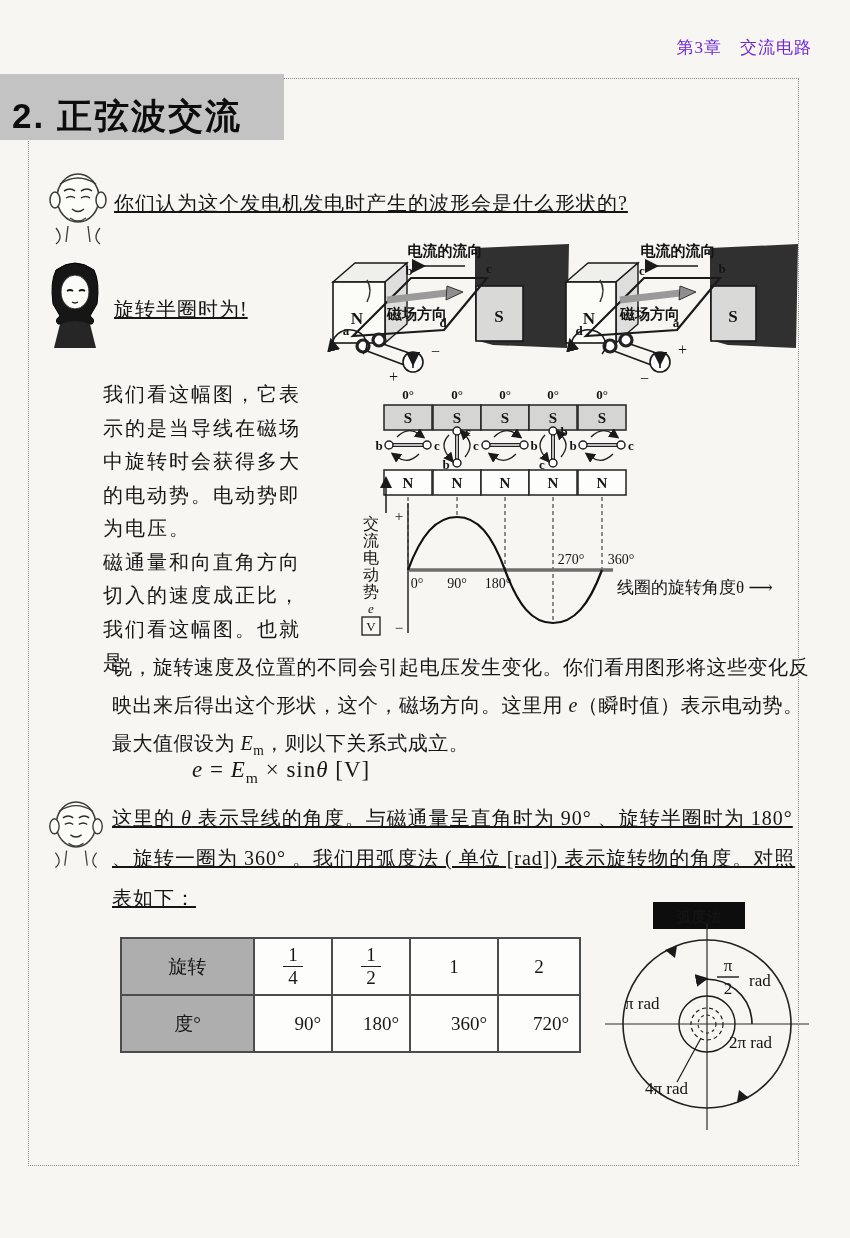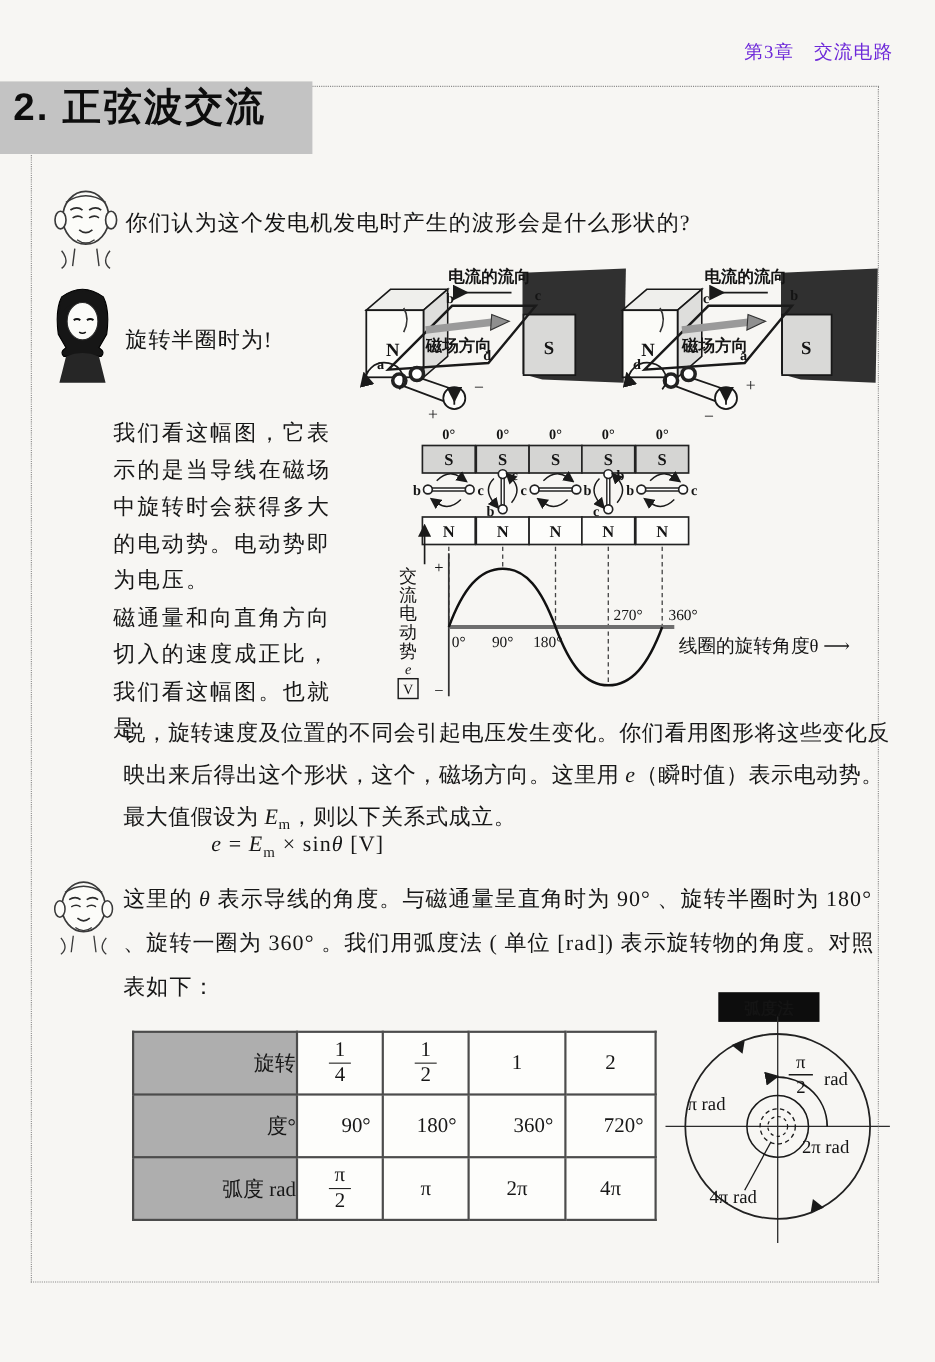--- a/index.html
+++ b/index.html
@@ -8,37 +8,37 @@
     background:#f7f6f3;
     font-family:"Liberation Serif","DejaVu Serif",serif;
     color:#171717;overflow:hidden;
   }
   .abs{position:absolute;}
   
   .chapter-header{top:36px;right:38px;font-size:17px;letter-spacing:1px;color:#6d28d9;}
   
   .title-bar{
     left:0;top:74px;width:284px;height:66px;background:#c3c3c3;
-    display:flex;align-items:flex-start;box-sizing:border-box;padding-left:12px;
+    display:flex;align-items:flex-end;box-sizing:border-box;padding-left:12px;
     font-family:"Liberation Sans","DejaVu Sans",sans-serif;
     font-weight:900;font-size:35px;letter-spacing:2px;color:#0d0d0d;z-index:3;
   }
   
   .content-frame{left:28px;top:78px;width:769px;height:1086px;border:1px dotted #8a8a8a;z-index:1;}
-  .dlg-text{font-size:20px;letter-spacing:1px;line-height:34px;color:#151515;}
+  .dlg-text{font-size:20px;letter-spacing:1px;line-height:34px;color:#151515;text-decoration:underline;}
   .left-col{width:216px;font-size:20px;letter-spacing:2px;line-height:33.5px;}
   .left-col p{margin:0;}
   .main-para{width:700px;font-size:20px;letter-spacing:0.5px;line-height:38px;}
   .it{font-style:italic;font-family:"Liberation Serif",serif;}
   .sub{vertical-align:sub;font-size:0.68em;}
-  .formula{font-size:20px;letter-spacing:1px;}
+  .formula{font-size:23px;letter-spacing:1px;}
   
   table.conv{border-collapse:collapse;table-layout:fixed;background:#fdfdfb;}
   table.conv td{border:2px solid #4c4c4c;height:55px;font-size:19px;text-align:center;padding:0;}
-  table.conv td.hd{background:#aeaeae;text-align:right;padding-left:16px;width:131px;font-size:19px;}
+  table.conv td.hd{background:#aeaeae;text-align:center;padding-left:0;width:131px;font-size:19px;}
   table.conv td.rt{text-align:right;padding-right:10px;}
   table.conv td.c1{width:66px;} table.conv td.c2{width:66px;}
   table.conv td.c3{width:76px;} table.conv td.c4{width:70px;}
   .frac{display:inline-block;text-align:center;vertical-align:middle;line-height:1.05;}
   .frac .num{display:block;border-bottom:1.5px solid #222;padding:0 5px 1px;}
   .frac .den{display:block;padding-top:1px;}
   .page-num{left:742px;top:1240px;font-size:25px;color:#0369a1;}
   svg text{font-family:"Liberation Serif","DejaVu Serif",serif;fill:#141414;}
   svg .lbl{font-weight:bold;}
   svg .small{font-size:13px;font-weight:bold;}
@@ -311,29 +311,20 @@
     <td class="c3">1</td>
     <td class="c4">2</td>
   </tr>
   <tr>
     <td class="hd">度°</td>
     <td class="c1 rt">90°</td>
     <td class="c2 rt">180°</td>
     <td class="c3 rt">360°</td>
     <td class="c4 rt">720°</td>
   </tr>
-  <tr>
-    <td class="hd">弧度 rad</td>
-    <td class="c1">
-      <span class="frac"><span class="num">π</span><span class="den">2</span></span>
-    </td>
-    <td class="c2">π</td>
-    <td class="c3">2π</td>
-    <td class="c4">4π</td>
-  </tr>
 </tbody>
   </table>
 
 <svg class="abs" style="left:597px;top:896px" width="228" height="242" viewBox="0 0 228 242">
   <defs>
     <marker id="arrC" markerWidth="8" markerHeight="8" refX="6" refY="4" orient="auto">
         <path d="M8,0 L0,4 L8,8 Z" fill="#1a1a1a"></path>
       </marker>
   </defs>
   <rect x="56" y="6" width="92" height="27" fill="#0d0d0d"></rect>

